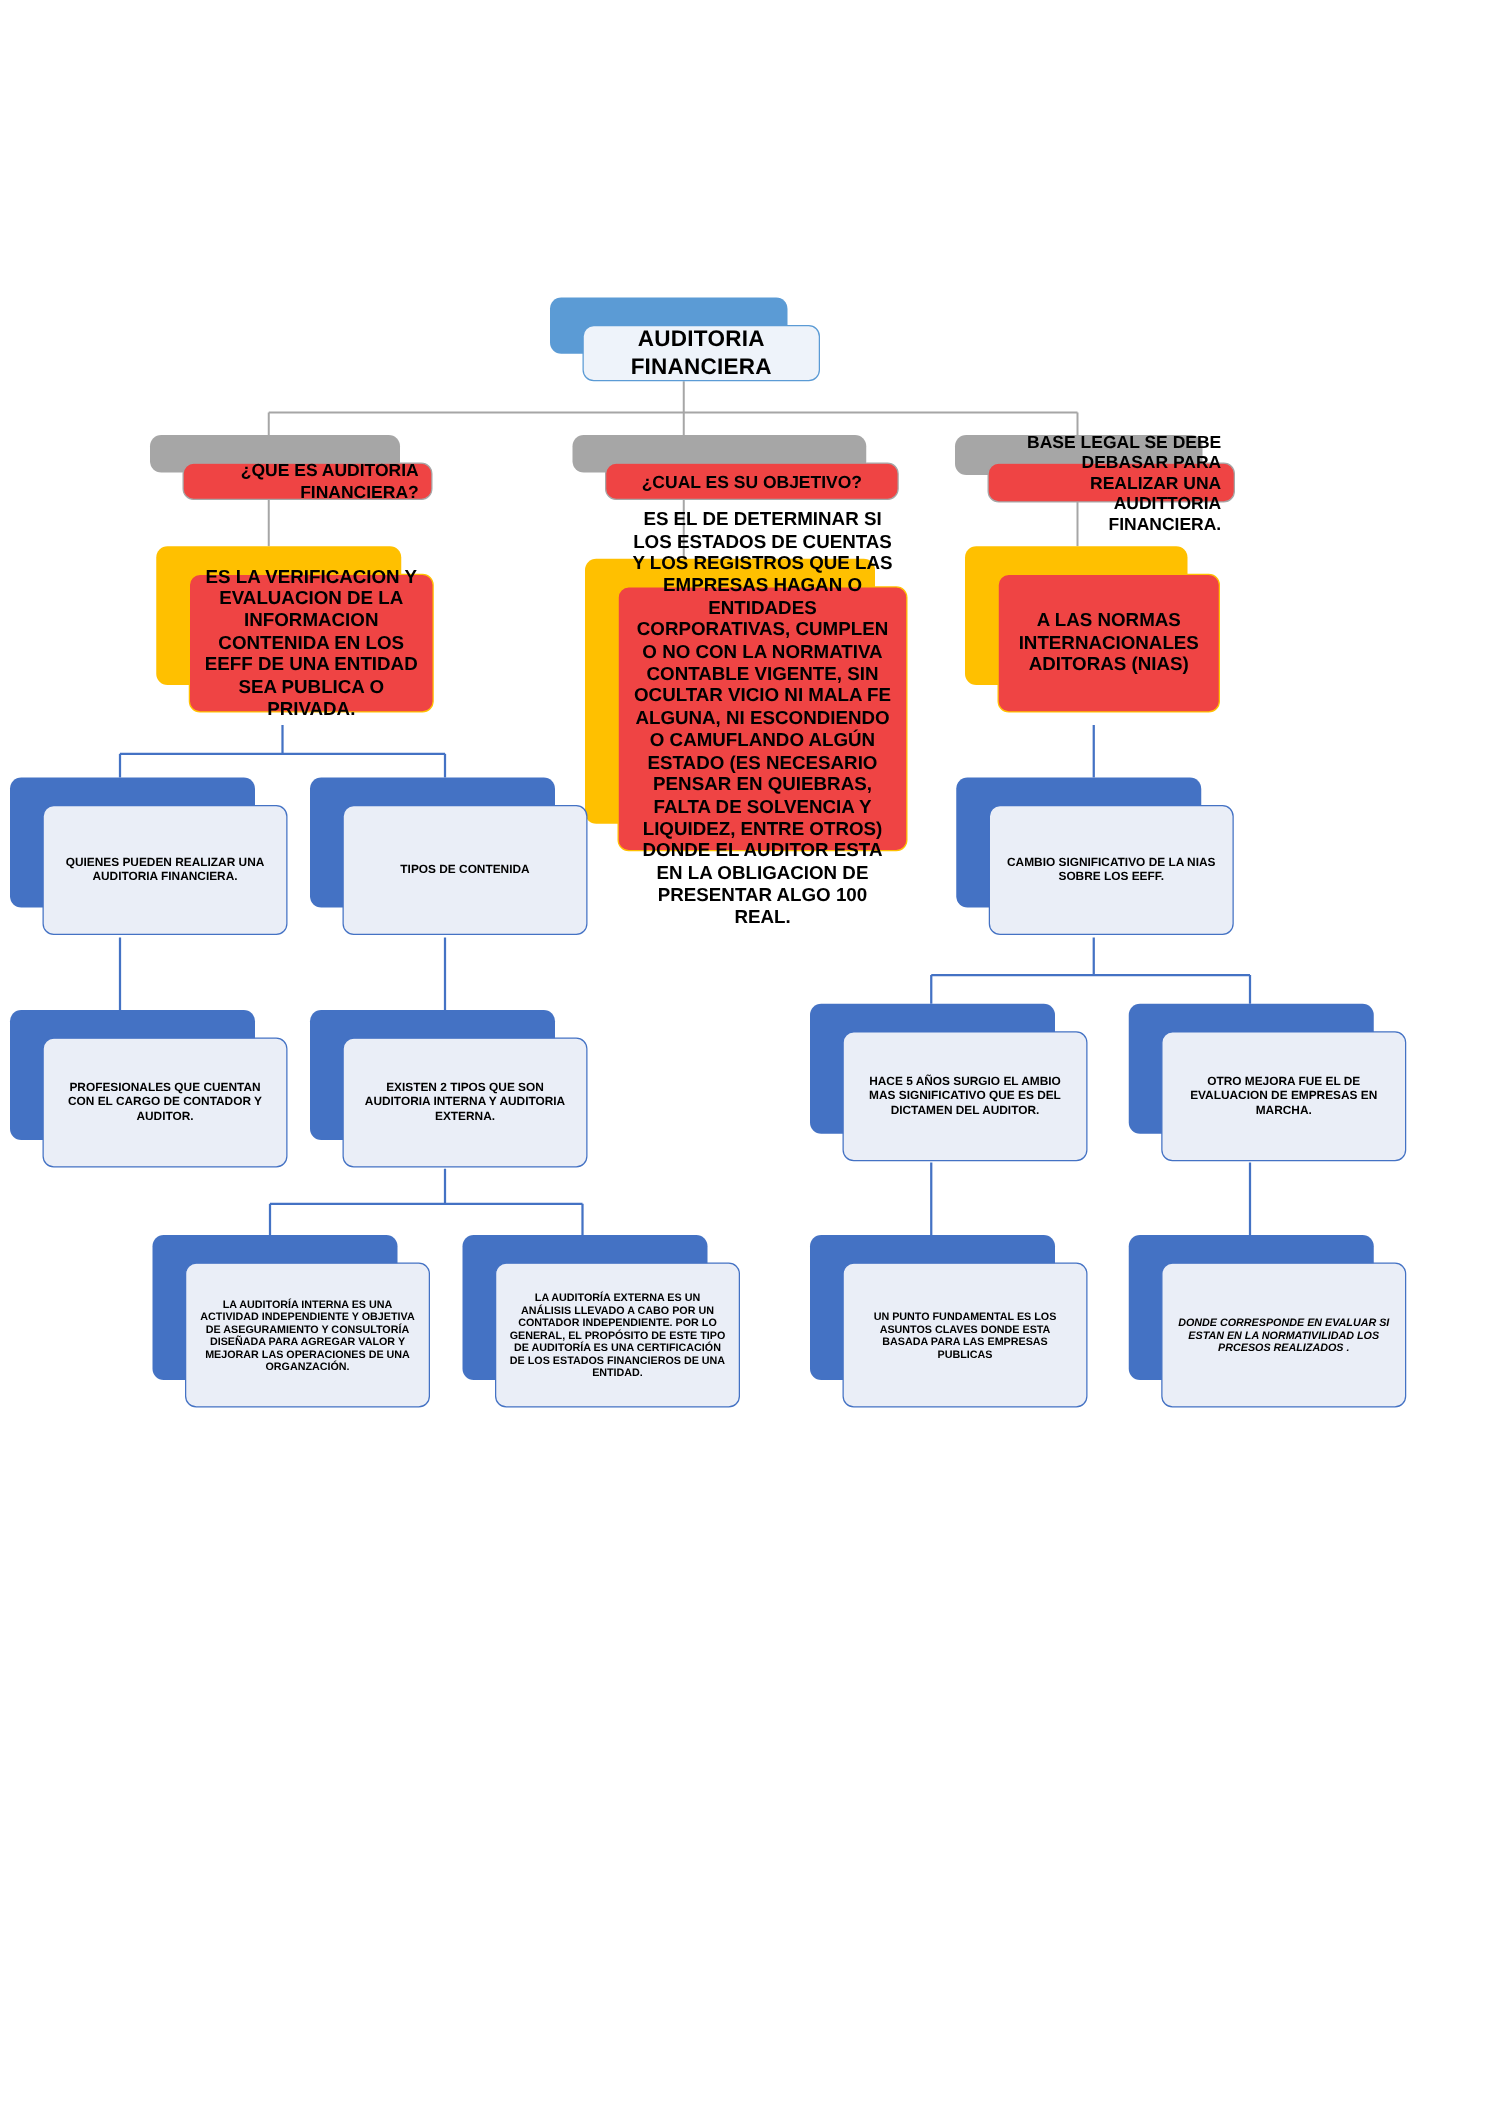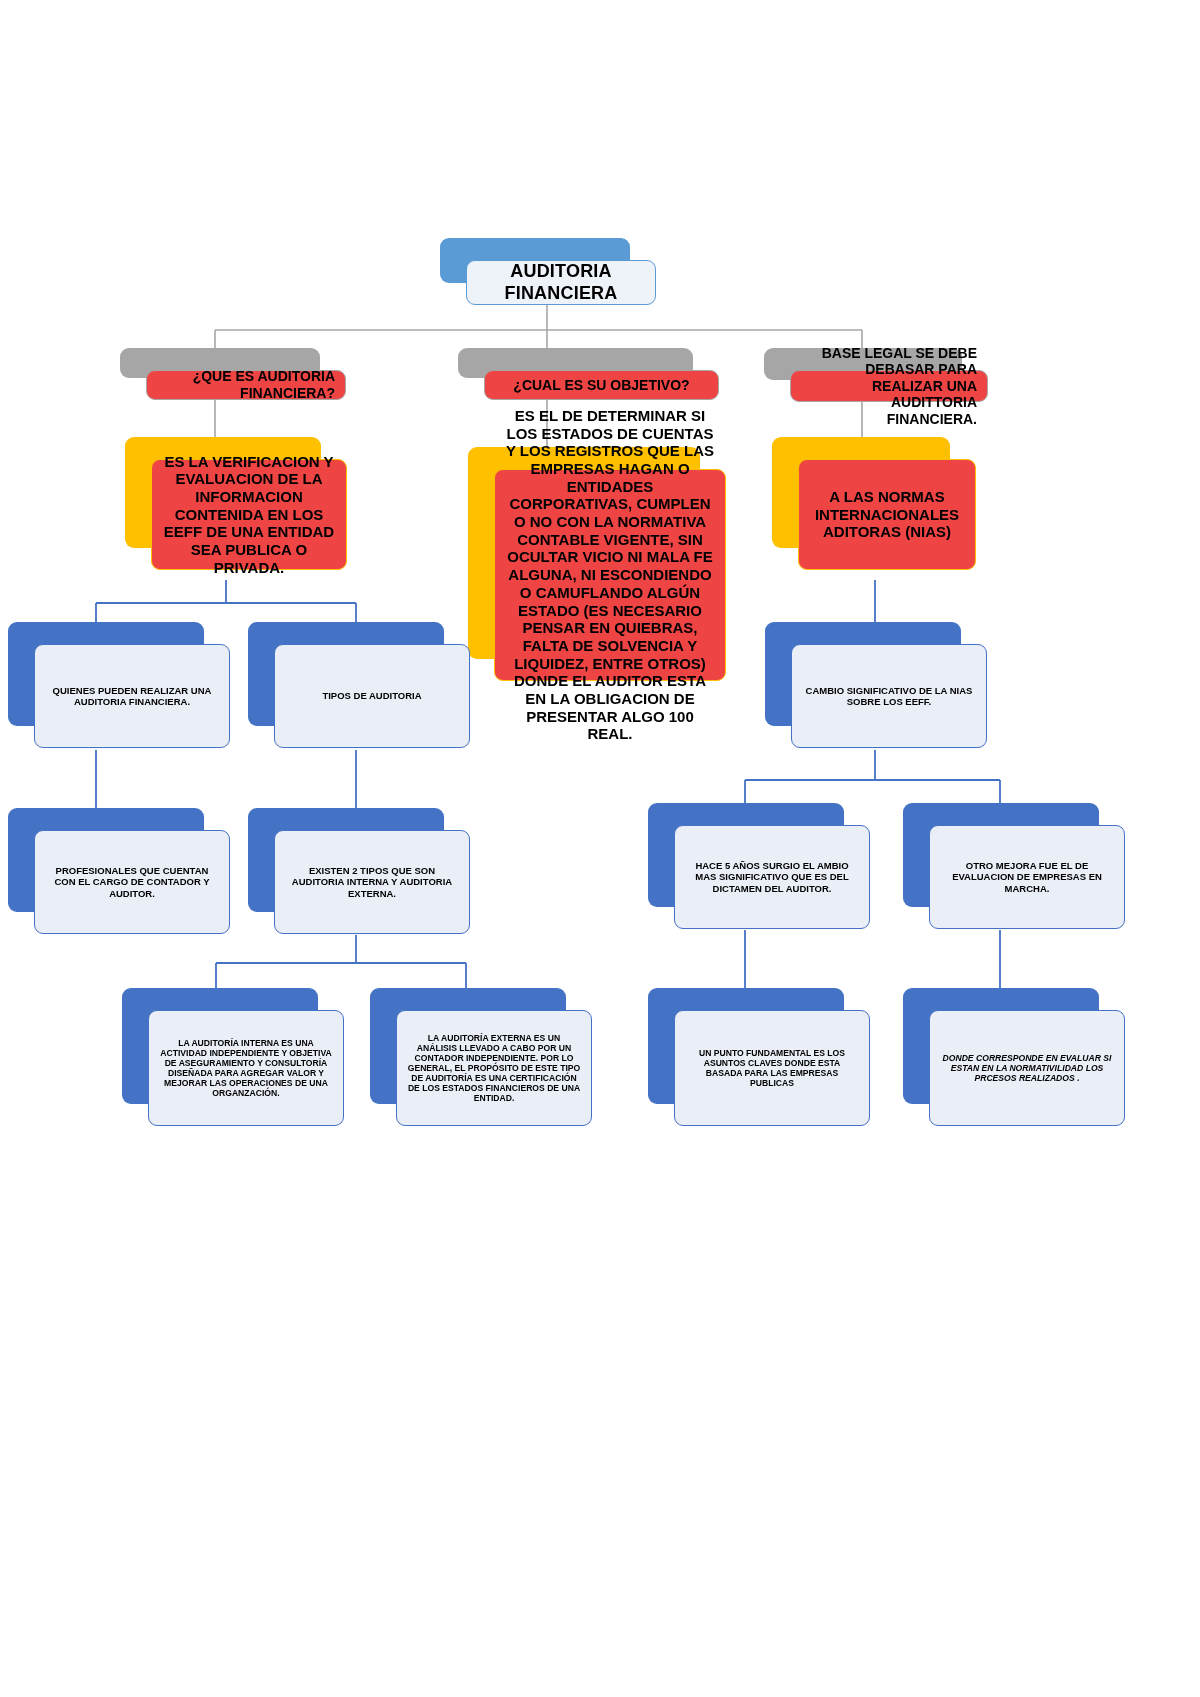--- a/index.html
+++ b/index.html
@@ -194,21 +194,21 @@
     <div class="card">A LAS NORMAS INTERNACIONALES ADITORAS (NIAS)</div>
   </div>
 
   <div class="node blue" style="left:8px; top:622px; width:196px; height:104px;">
     <div class="plate"></div>
     <div class="card">QUIENES PUEDEN REALIZAR UNA AUDITORIA FINANCIERA.</div>
   </div>
 
   <div class="node blue" style="left:248px; top:622px; width:196px; height:104px;">
     <div class="plate"></div>
-    <div class="card">TIPOS DE AUDITORIA</div>
+    <div class="card">TIPOS DE CONTENIDA</div>
   </div>
 
   <div class="node blue" style="left:765px; top:622px; width:196px; height:104px;">
     <div class="plate"></div>
     <div class="card">CAMBIO SIGNIFICATIVO DE LA NIAS SOBRE LOS EEFF.</div>
   </div>
 
   <div class="node blue" style="left:8px; top:808px; width:196px; height:104px;">
     <div class="plate"></div>
     <div class="card">PROFESIONALES QUE CUENTAN CON EL CARGO DE CONTADOR Y AUDITOR.</div>

